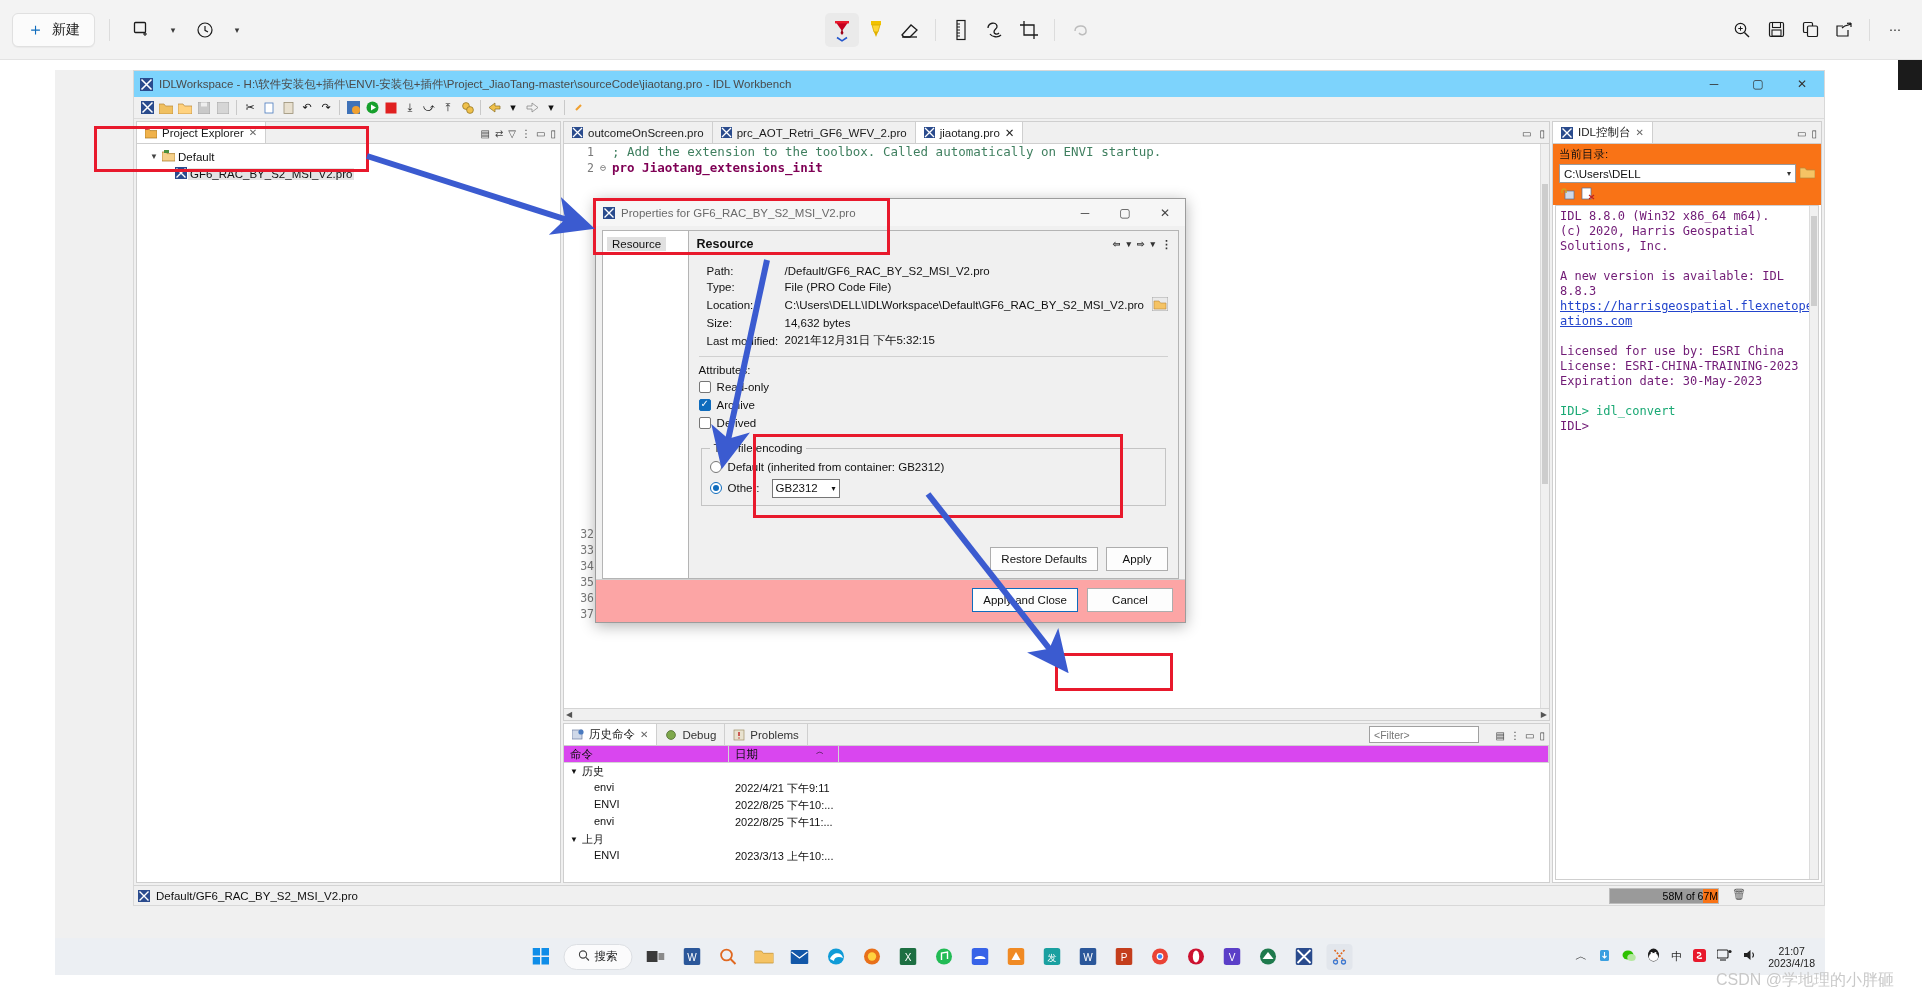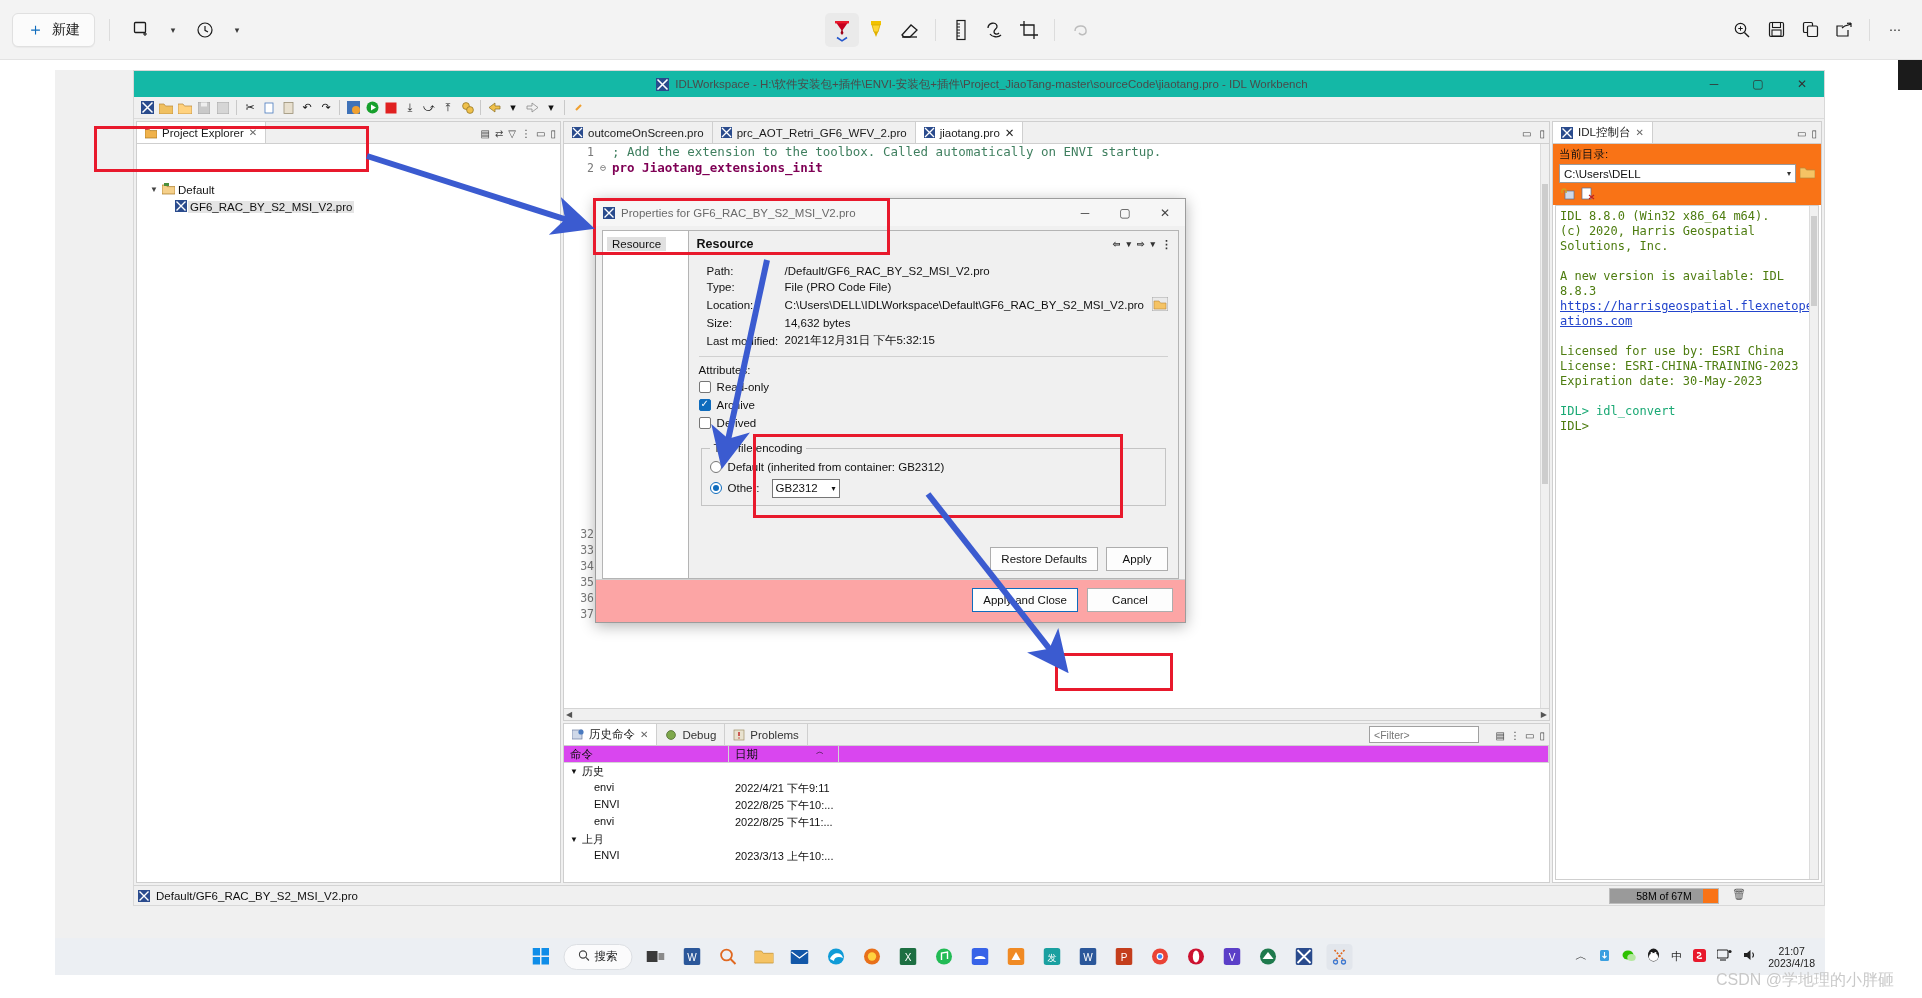--- a/index.html
+++ b/index.html
@@ -48,22 +48,22 @@
     background:#f0f0f0;
   }
 
   
   #idl-win{
     position:absolute; left:78px; top:0px; width:1692px; height:836px;
     background:#f0f0f0; border:1px solid #d8d8d8;
     display:flex; flex-direction:column;
   }
   #idl-title{
-    height:26px; background:#14b8a6; display:flex; align-items:center;
-    padding-left:6px; font-size:11.5px; color:#4a4a4a; position:relative;justify-content:center;
+    height:26px; background:#7dd3fc; display:flex; align-items:center;
+    padding-left:6px; font-size:11.5px; color:#4a4a4a; position:relative;
   }
   #idl-title .ttl{ margin-left:6px; white-space:nowrap; }
   .winbtns{ position:absolute; right:0; top:0; height:26px; display:flex; }
   .winbtn{ width:44px; height:26px; display:flex; align-items:center; justify-content:center; color:#333; font-size:12px;}
 
   #idl-menu{
     height:20px; display:flex; align-items:center; gap:0px;
     padding-left:8px; font-size:11.5px; color:#1b1b1b; background:#f0f0f0;
   }
   #idl-menu span{ padding:0 8px; }
@@ -107,21 +107,21 @@
   .etab{ display:flex; align-items:center; gap:5px; padding:0 8px; font-size:11.5px; background:#f0f0f0; border-right:1px solid #cfcfcf; color:#1b1b1b;}
   .etab.active{ background:#fff; }
   .etools{ position:absolute; right:4px; top:0; height:22px; display:flex; align-items:center; gap:8px; color:#444; font-size:10px;}
   #code{ flex:1; position:relative; background:#fff; overflow:hidden; font-family:"DejaVu Sans Mono", monospace; font-size:12.5px;}
   .cl{ display:flex; height:16px; line-height:16px; white-space:pre;}
   .gut{ width:36px; text-align:right; padding-right:6px; color:#787878; font-size:11.5px; background:#fff;}
   .fold{ width:8px; color:#787878; font-size:10px;}
   .code-txt{ padding-left:4px; }
   .c-com{ color:#3f7f5f;}
   .c-kw{ color:#7f0055; font-weight:bold;}
-  .c-pln{ color:#4d7c0f;}
+  .c-pln{ color:#701a75;}
   #hbar{ height:12px; background:#f0f0f0; border-top:1px solid #d4d4d4; display:flex; align-items:center; justify-content:space-between; padding:0 2px; font-size:8px; color:#555;}
 
   
   #cons-head{ padding:2px 4px 0 4px; background:#f97316;}
   .clabel{ font-size:11.5px; padding:1px 2px;}
   .combowrap{ display:flex; align-items:center; gap:4px; padding:1px 2px 2px 2px;}
   .combo{
     flex:1; height:19px; background:#fff; border:1px solid #9a9a9a;
     display:flex; align-items:center; justify-content:space-between;
     padding:0 4px; font-size:11.5px;
@@ -150,21 +150,21 @@
 
   
   #idl-status{
     height:20px; background:#f0f0f0; border-top:1px solid #d4d4d4;
     display:flex; align-items:center; padding:0 4px; font-size:11.5px; gap:6px;
     position:relative;
   }
   .mem{
     position:absolute; right:105px; top:2px; width:110px; height:16px;
     background:#f97316; border:1px solid #bcbcbc; font-size:10.5px;
-    display:flex; align-items:center; justify-content:center;
+    display:flex; align-items:center; justify-content:flex-end;
   }
   .mem .fill{ position:absolute; left:0; top:0; bottom:0; width:86%; background:#9a9a9a;}
   .mem span{ position:relative; z-index:2; color:#000;}
   .trash{ position:absolute; right:78px; top:2px; font-size:11px; color:#555;}
 
   
   #dlg{
     position:absolute; left:540px; top:128px; width:591px; height:425px;
     background:#fca5a5; border:1px solid #9c9c9c;
     box-shadow:0 3px 14px rgba(0,0,0,.30);
@@ -452,21 +452,21 @@
         <div class="ticon">
             <svg width="13" height="13">
               <path d="M4 9 l5 -5" stroke="#f0a030" stroke-width="2.2"></path>
             </svg>
           </div>
       </div>
 
       <div id="idl-body">
 
         <div id="col-left">
-          <div class="panel" style="flex:1; min-height:0;gap:33px;">
+          <div class="panel" style="flex:1; min-height:0;">
             <div class="ptabs">
               <div class="ptab">
                 <svg width="12" height="12" viewBox="0 0 12 12">
                     <path d="M0 2h4l1 1.6h7V11H0z" fill="#f0b24b" stroke="#a8761f" stroke-width=".7"></path>
                     <rect x="0" y="0" width="3.5" height="3" fill="#c94c4c"></rect>
                   </svg>
                 <span>Project Explorer</span>
                 <span class="x">✕</span>
               </div>
               <div class="ptools">

